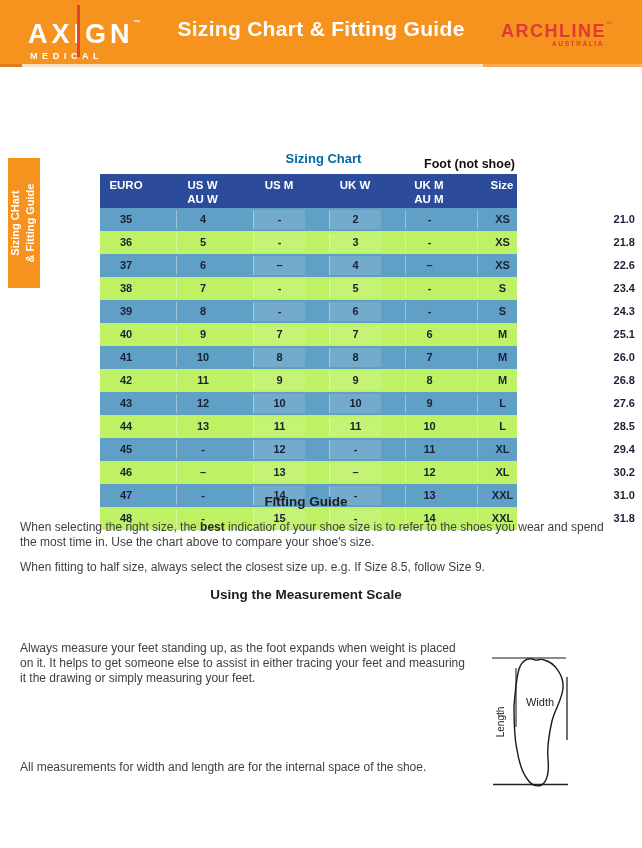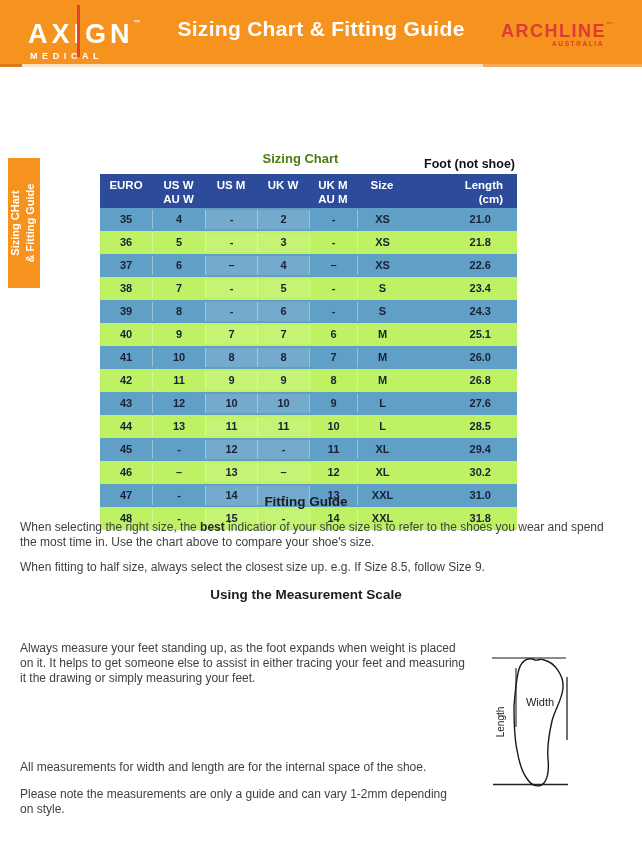--- a/index.html
+++ b/index.html
@@ -26,26 +26,26 @@
   .archline-word sup{font-size:6px;vertical-align:11px;letter-spacing:0;}
   .archline-sub{font-size:6.5px;font-weight:bold;letter-spacing:1.6px;margin-top:0;margin-right:8px;}
 
   
   .side-tab{position:absolute;left:8px;top:158px;width:32px;height:130px;background:#F6921E;}
   .side-tab-text{position:absolute;left:-49px;top:49px;width:130px;height:32px;
                  transform:rotate(-90deg);text-align:center;color:#fff;font-weight:bold;
                  font-size:11px;line-height:15px;white-space:pre-line;}
 
   
-  .table-title{position:absolute;left:92px;top:151px;width:417px;text-align:center;
-               font-size:13px;font-weight:bold;color:#4d7c0f;}
+  .table-title{position:absolute;left:115px;top:151px;width:417px;text-align:center;
+               font-size:13px;font-weight:bold;color:#0369a1;}
   .table-note{position:absolute;top:157px;right:127px;font-size:12.5px;font-weight:bold;color:#111;}
 
   .sizing-table{position:absolute;left:100px;top:174px;width:417px;}
-  .thead-row,.tr{display:grid;grid-template-columns:52px 53px 52px 52px 48px 50px 110px;}
+  .thead-row,.tr{display:grid;grid-template-columns:52px 53px 52px 52px 48px 50px 110px;gap:24px;}
   .thead-row{background:#2D4B9B;height:34px;}
   .th{color:#fff;font-size:11.5px;font-weight:bold;text-align:center;padding-top:4px;line-height:14px;}
   .th.c6{text-align:right;padding-right:14px;}
   .tr{height:23px;align-items:center;}
   .tr.dark{background:#61A0C6;}
   .tr.light{background:#bef264;}
   .td{font-size:11px;font-weight:bold;color:#1A2035;text-align:center;line-height:18.8px;height:18.8px;}
   .td.c1,.td.c2,.td.c3,.td.c4,.td.c5{border-left:1px solid rgba(255,255,255,.35);}
   .td.tint{background:rgba(255,255,255,.12);}
   .td.c6{text-align:right;padding-right:26px;box-sizing:border-box;}
@@ -247,22 +247,20 @@
   <div class="h2" style="top:494px;">Fitting Guide</div>
   <div class="para" style="top:520px;"><span>When selecting the right size, the </span><b>best</b><span> indicatior of your shoe size is to refer to the shoes you wear and spend
 the most time in. Use the chart above to compare your shoe's size.</span></div>
   <div class="para" style="top:560px;">When fitting to half size, always select the closest size up. e.g. If Size 8.5, follow Size 9.</div>
 
   <div class="h2" style="top:587px;">Using the Measurement Scale</div>
   <div class="para" style="top:641px;">Always measure your feet standing up, as the foot expands when weight is placed
 on it. It helps to get someone else to assist in either tracing your feet and measuring
 it the drawing or simply measuring your feet.</div>
   <div class="para" style="top:760px;">All measurements for width and length are for the internal space of the shoe.</div>
-  <div class="para" style="top:787px;">Please note the measurements are only a guide and can vary 1-2mm depending
-on style.</div>
 
   <svg class="diagram" viewBox="0 0 130 145">
     <line x1="2" y1="10" x2="76" y2="10" stroke="#8a8a8a" stroke-width="2.2"></line>
     <line x1="3" y1="136.5" x2="78" y2="136.5" stroke="#222" stroke-width="1.3"></line>
     <line x1="26" y1="20" x2="26" y2="79" stroke="#222" stroke-width="1.1"></line>
     <line x1="77" y1="29" x2="77" y2="92" stroke="#222" stroke-width="1.3"></line>
     <path d="M45,12 C37,8 30,14 28,25 C26,34 25,46 24,58 C24,72 24,88 27,102
              C29,114 33,126 38,132 C42,138 50,140 54,135 C58,130 59,121 58,111
              C57,99 59,86 62,73 C65,61 72,52 73,40 C74,27 64,14 54,12 C50,10 48,13 45,12 Z" fill="none" stroke="#1a1a1a" stroke-width="1.4"></path>
     <text x="50" y="58" text-anchor="middle" font-size="11" fill="#222" font-family="Liberation Sans, sans-serif">Width</text>

